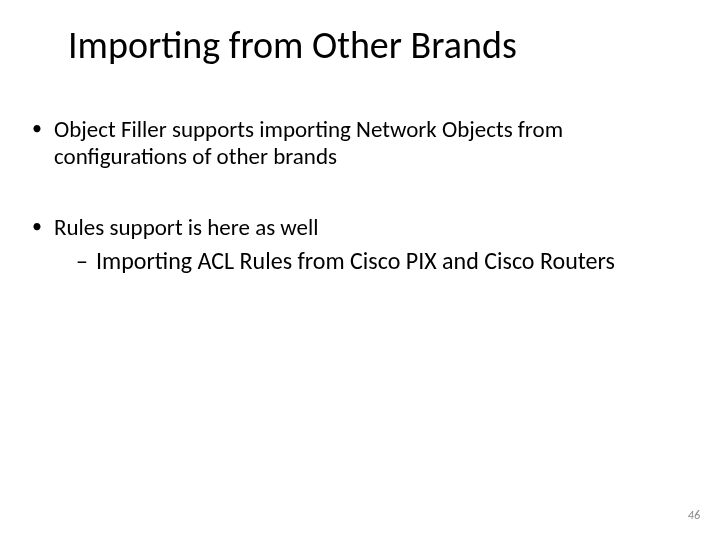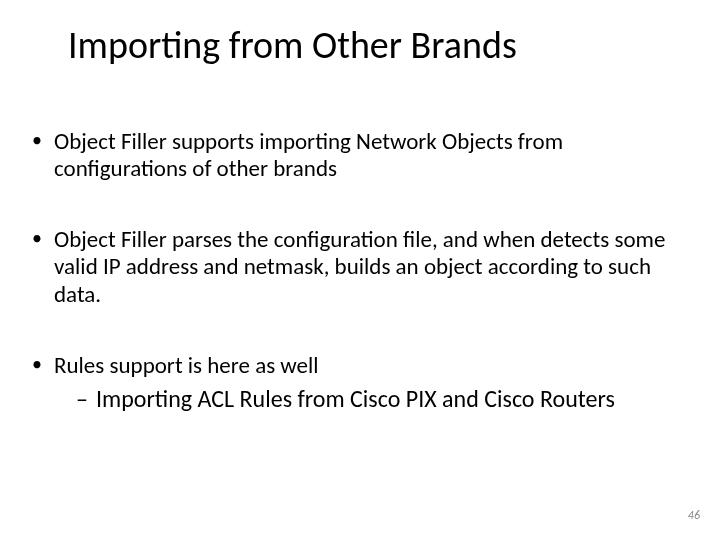--- a/index.html
+++ b/index.html
@@ -22,21 +22,21 @@
   .title {
     position: absolute;
     top: 22px;
     left: 68px;
     font-size: 38px;
     font-weight: 400;
     letter-spacing: 0px;
   }
   .body {
     position: absolute;
-    top: 128px;
+    top: 116px;
     left: 24px;
     right: 30px;
     font-size: 23px;
     line-height: 1.18;
   }
   ul.lvl1 {
     list-style: none;
     margin: 0;
     padding: 0;
   }
@@ -84,23 +84,20 @@
 
 <div class="slide">
 
   <div class="title">Importing from Other Brands</div>
 
   <div class="body">
     <ul class="lvl1">
       <li>
         <span>Object Filler supports importing Network Objects from configurations of other brands</span>
       </li>
-      <li>
-        <span>Object Filler parses the configuration file, and when detects some valid IP address and netmask, builds an object according to such data.</span>
-      </li>
       <li style="margin-bottom:0;margin-top:24px;">
         <span>Rules support is here as well</span>
         <ul class="lvl2">
           <li>
             <span>Importing ACL Rules from Cisco PIX and Cisco Routers</span>
           </li>
         </ul>
       </li>
     </ul>
   </div>

